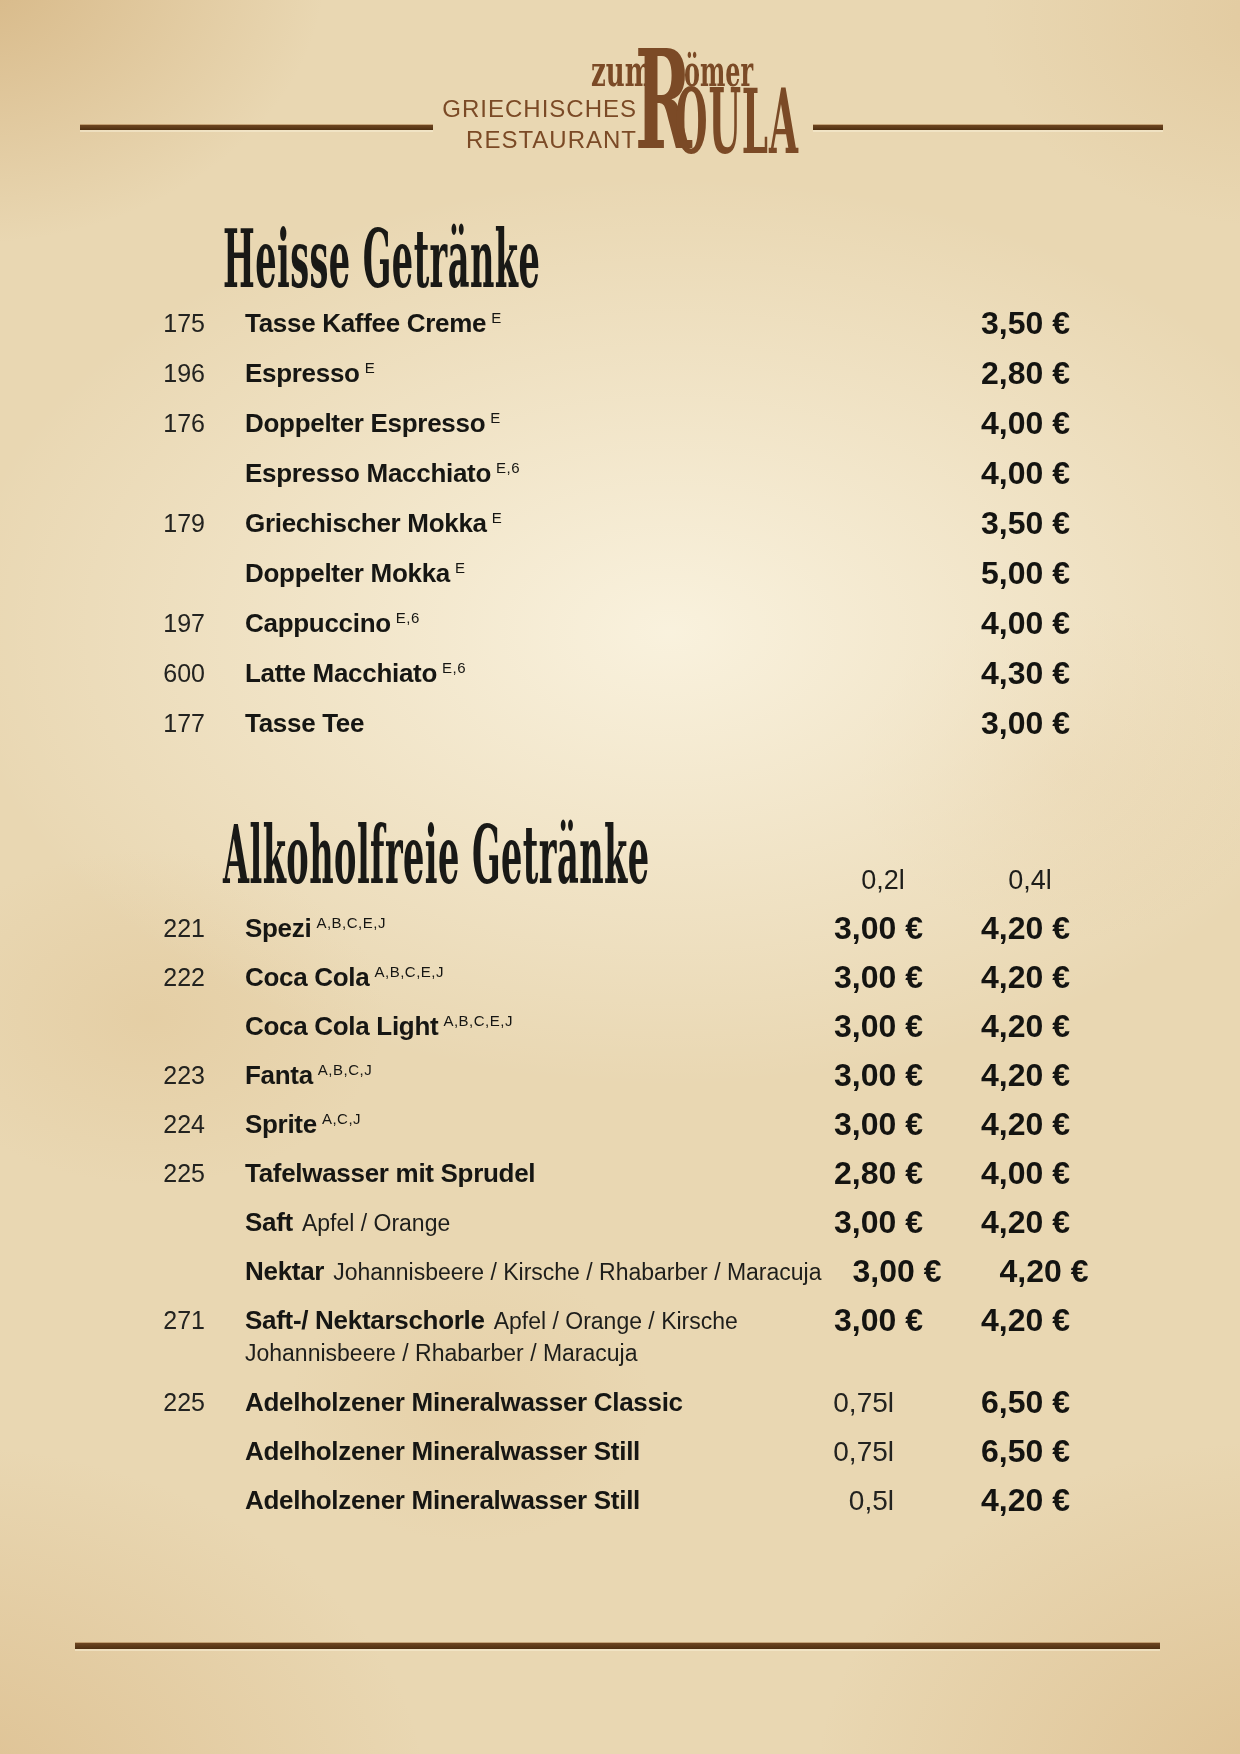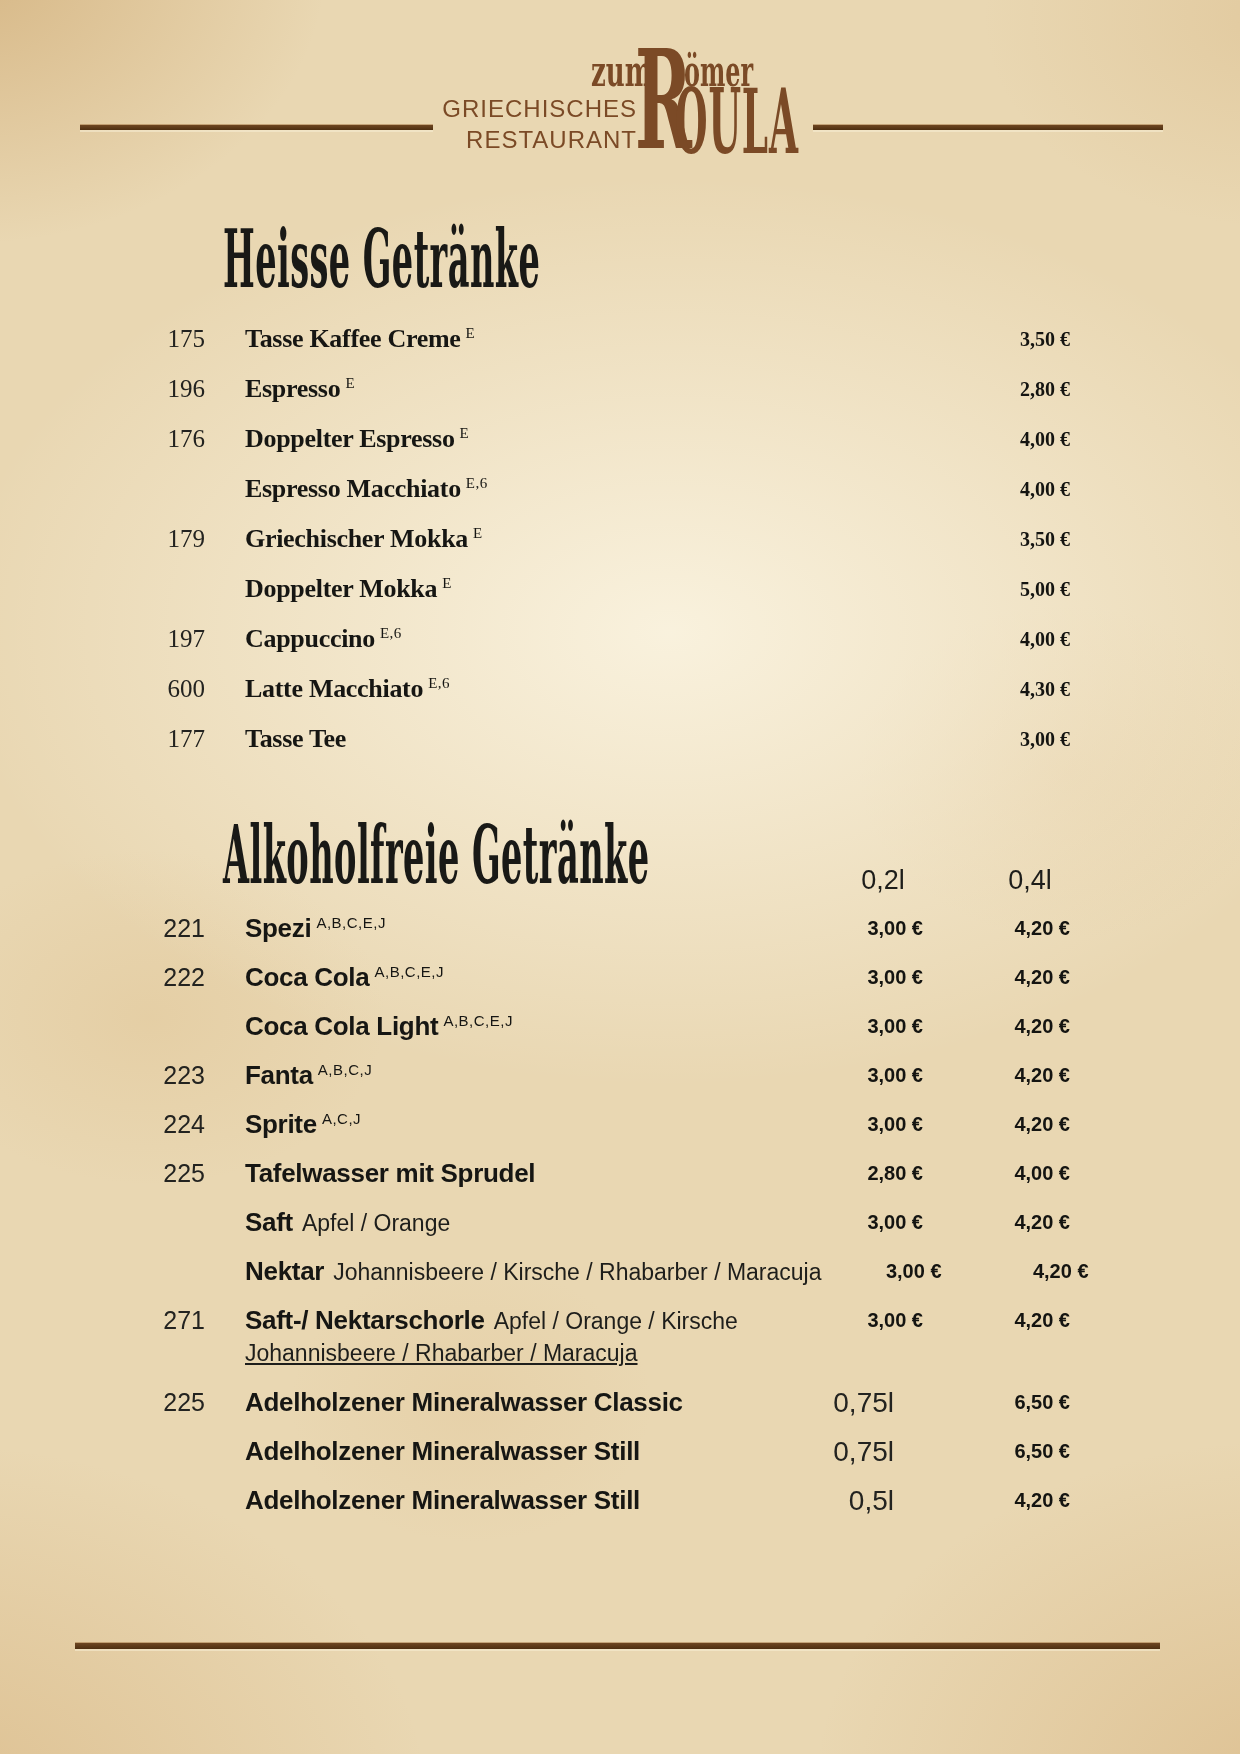--- a/index.html
+++ b/index.html
@@ -44,31 +44,31 @@
   }
   .sec-title-1{left:223px;top:219px;}
   .sec-title-2{left:223px;top:815px;}
 
   .col-label{position:absolute;top:865px;transform:translateX(-50%);font-size:27px;color:#1d1d1a;}
   .col-label-1{left:883px;}
   .col-label-2{left:1030px;}
 
   
   .list{position:absolute;left:155px;width:915px;}
-  .list-1{top:314px;font-family:Liberation Serif, serif;}
+  .list-1{top:298px;}
   .list-2{top:904px;}
   .row{display:flex;align-items:flex-start;height:50px;line-height:50px;white-space:nowrap;}
   .list-2 .row{height:49px;line-height:49px;}
   .list-2 .row.tall{height:82px;}
   .num{width:50px;text-align:right;font-size:25px;color:#232320;flex:none;}
   .name{flex:1 1 auto;margin-left:40px;overflow:visible;font-weight:bold;font-size:26px;letter-spacing:-0.3px;color:#161613;}
   .sup{font-size:15px;font-weight:400;position:relative;top:-9px;margin-left:5px;letter-spacing:0.5px;vertical-align:baseline;line-height:0;}
   .desc{font-weight:400;font-size:23px;letter-spacing:0;margin-left:9px;color:#1e1e1b;}
-  .desc2{display:block;font-weight:400;font-size:23px;letter-spacing:0;line-height:30px;margin-top:-8px;color:#1e1e1b;text-decoration:underline;}
-  .price,.p1,.p2{flex:none;text-align:right;font-weight:bold;font-size:20px;color:#141411;}
+  .desc2{display:block;font-weight:400;font-size:23px;letter-spacing:0;line-height:30px;margin-top:-8px;color:#1e1e1b;}
+  .price,.p1,.p2{flex:none;text-align:right;font-weight:bold;font-size:32px;color:#141411;}
   .price{width:120px;}
   .p1{width:120px;margin-right:27px;}
   .p2{width:120px;}
   .p1.vol{font-weight:400;font-size:28px;padding-right:29px;box-sizing:border-box;color:#232320;}
 </style>
 </head>
 <body>
 
 <div class="page">
 

